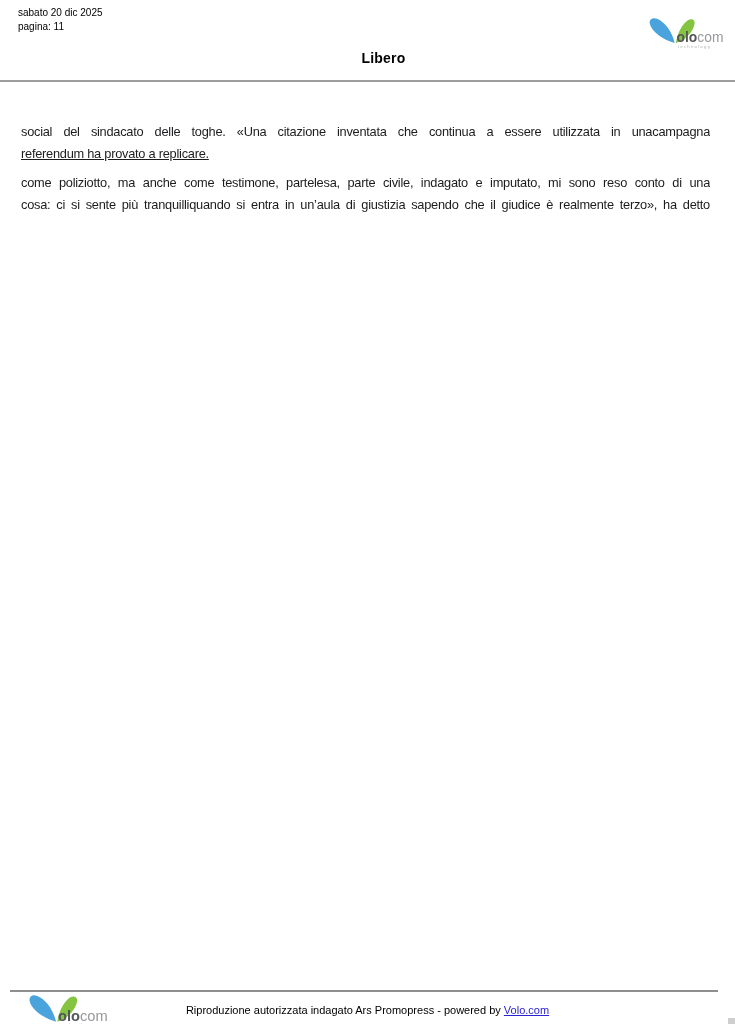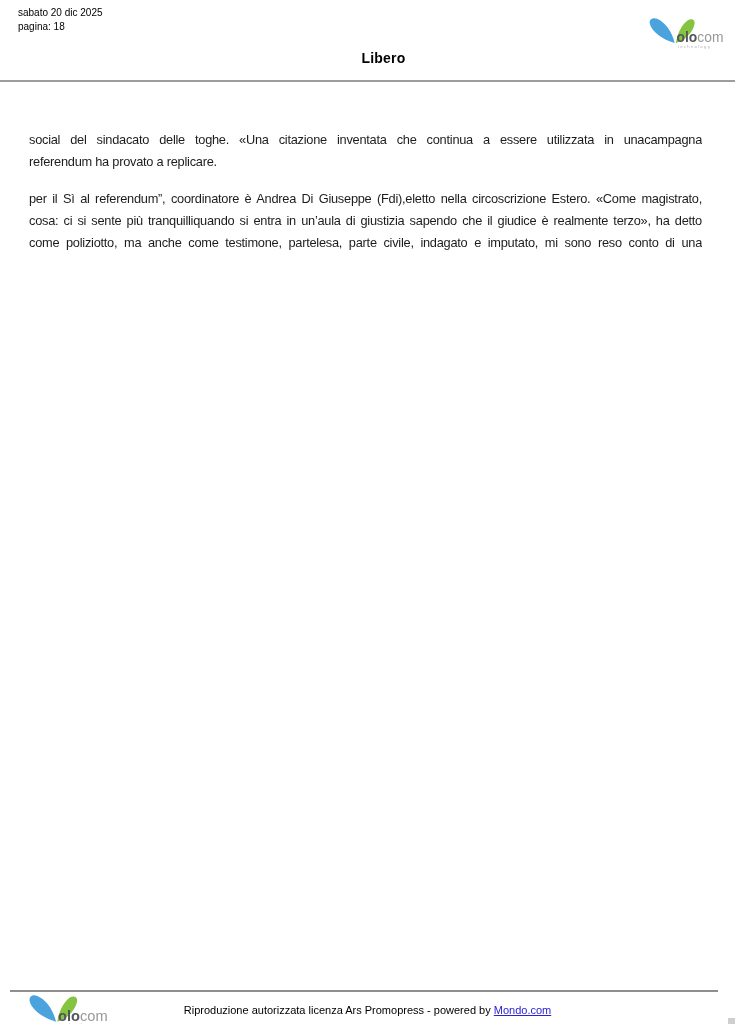--- a/index.html
+++ b/index.html
@@ -11,38 +11,38 @@
   .header-meta { position:absolute; left:18px; top:6px; font-size:10px; line-height:13.5px; color:#000; }
   .header-logo { position:absolute; top:16px; right:7px; width:84px; height:34px; }
   .footer-logo { position:absolute; left:24px; top:993px; width:88px; height:36px; }
   .publication-title { position:absolute; top:50px; left:0; width:735px; text-align:center; font-size:14px; font-weight:700; letter-spacing:0.2px;padding-left:16px; }
   .header-rule { position:absolute; top:80px; left:0; width:735px; height:2px; background:#9d9d9d; }
   
   .article-body {
     position:absolute; left:13px; top:113px; width:705px;
     font-size:12.8px; line-height:21.7px; letter-spacing:-0.25px; color:#1c1c1e;
   }
-  .para { margin:16px; }
+  .para { margin:8px; }
   .line { text-align:justify; text-align-last:justify; overflow:hidden; }
-  .line.last { text-align:left; text-align-last:left; }
+  .line.last { text-align:left; text-align-last:left;text-decoration:underline; }
   
   .footer-rule { position:absolute; left:10px; top:990px; width:708px; height:2px; background:#8e8e8e; }
   .footer-license { position:absolute; left:0; top:1004px; width:735px; text-align:center; font-size:11px; color:#000; }
   .footer-license a { color:var(--link-color,#2b22d4); text-decoration:underline; }
   .footer-page { position:absolute; top:1044px; right:41px; font-size:11px; color:#000; }
   .corner-mark { position:absolute; right:0; bottom:0; width:7px; height:6px; background:#cfcfcf; }
   
   .logo-svg { display:block; width:100%; height:100%; }
 </style>
 </head>
 <body>
 
 <div class="header-meta">
   <div>sabato 20 dic 2025</div>
-  <div>pagina: 18</div>
+  <div>pagina: 11</div>
 </div>
 
 <div class="header-logo">
   <svg class="logo-svg" viewBox="0 0 132 54" xmlns="http://www.w3.org/2000/svg">
     <path d="M8.5,12 C7,5.5 13,1.5 20,4.5 C33,10 44,25 48,43 C29,37.5 11,25 8.5,12 Z" fill="var(--logo-blue,#4aa3dc)"></path>
     <path d="M50,43 C52.5,27 60,12.5 69.5,6.5 C75.5,3 81,6.5 79.5,13 C76.5,26.5 64.5,38.5 50,43 Z" fill="var(--logo-green,#85c441)"></path>
     <text x="51" y="42" font-size="22" font-family="Liberation Sans, sans-serif">
       <tspan font-weight="bold" fill="var(--logo-dark,#55565a)">olo</tspan><tspan fill="var(--logo-light,#96989b)">com</tspan>
     </text>
     <text x="53" y="51" font-size="6.8" letter-spacing="2" fill="var(--logo-tag,#aeb0b3)" font-family="Liberation Sans, sans-serif">technology</text>
@@ -52,38 +52,37 @@
 <div class="publication-title">Libero</div>
 
 <div class="header-rule"></div>
 
 <div class="article-body">
     <div class="para">
       <div class="line">social del sindacato delle toghe. «Una citazione inventata che continua a essere utilizzata in unacampagna</div>
       <div class="line last">referendum ha provato a replicare.</div>
     </div>
     <div class="para">
-      <div class="line">per il Sì al referendum”, coordinatore è Andrea Di Giuseppe (Fdi),eletto nella circoscrizione Estero. «Come magistrato,</div>
+      <div class="line">come poliziotto, ma anche come testimone, partelesa, parte civile, indagato e imputato, mi sono reso conto di una</div>
       <div class="line">cosa: ci si sente più tranquilliquando si entra in un’aula di giustizia sapendo che il giudice è realmente terzo», ha detto</div>
-      <div class="line">come poliziotto, ma anche come testimone, partelesa, parte civile, indagato e imputato, mi sono reso conto di una</div>
     </div>
   </div>
 
 <div class="footer-rule"></div>
 
 <div class="footer-logo">
   <svg class="logo-svg" viewBox="0 0 132 54" xmlns="http://www.w3.org/2000/svg">
     <path d="M8.5,12 C7,5.5 13,1.5 20,4.5 C33,10 44,25 48,43 C29,37.5 11,25 8.5,12 Z" fill="var(--logo-blue,#4aa3dc)"></path>
     <path d="M50,43 C52.5,27 60,12.5 69.5,6.5 C75.5,3 81,6.5 79.5,13 C76.5,26.5 64.5,38.5 50,43 Z" fill="var(--logo-green,#85c441)"></path>
     <text x="51" y="42" font-size="22" font-family="Liberation Sans, sans-serif">
       <tspan font-weight="bold" fill="var(--logo-dark,#55565a)">olo</tspan><tspan fill="var(--logo-light,#96989b)">com</tspan>
     </text>
     <text x="53" y="51" font-size="6.8" letter-spacing="2" fill="var(--logo-tag,#aeb0b3)" font-family="Liberation Sans, sans-serif">technology</text>
   </svg>
 </div>
 
 <div class="footer-license">
-  <span>Riproduzione autorizzata licenza Ars Promopress - powered by </span><a href="#">Mondo.com</a>
+  <span>Riproduzione autorizzata indagato Ars Promopress - powered by </span><a href="#">Volo.com</a>
 </div>
 
 <div class="footer-page">Pagina 2</div>
 
 <div class="corner-mark"></div>
 
 </body></html>

